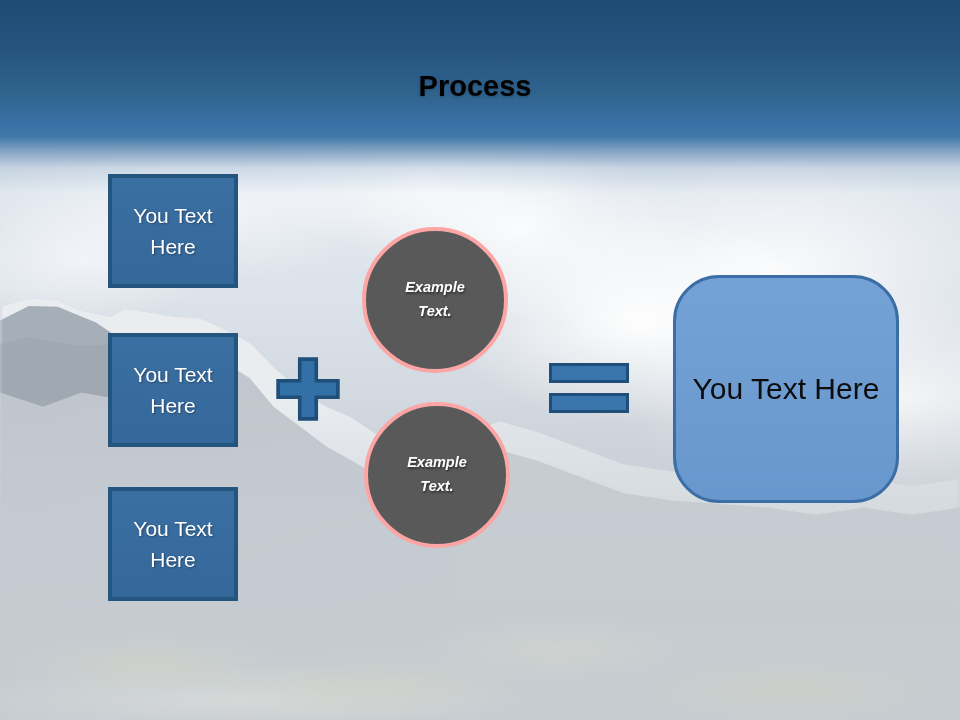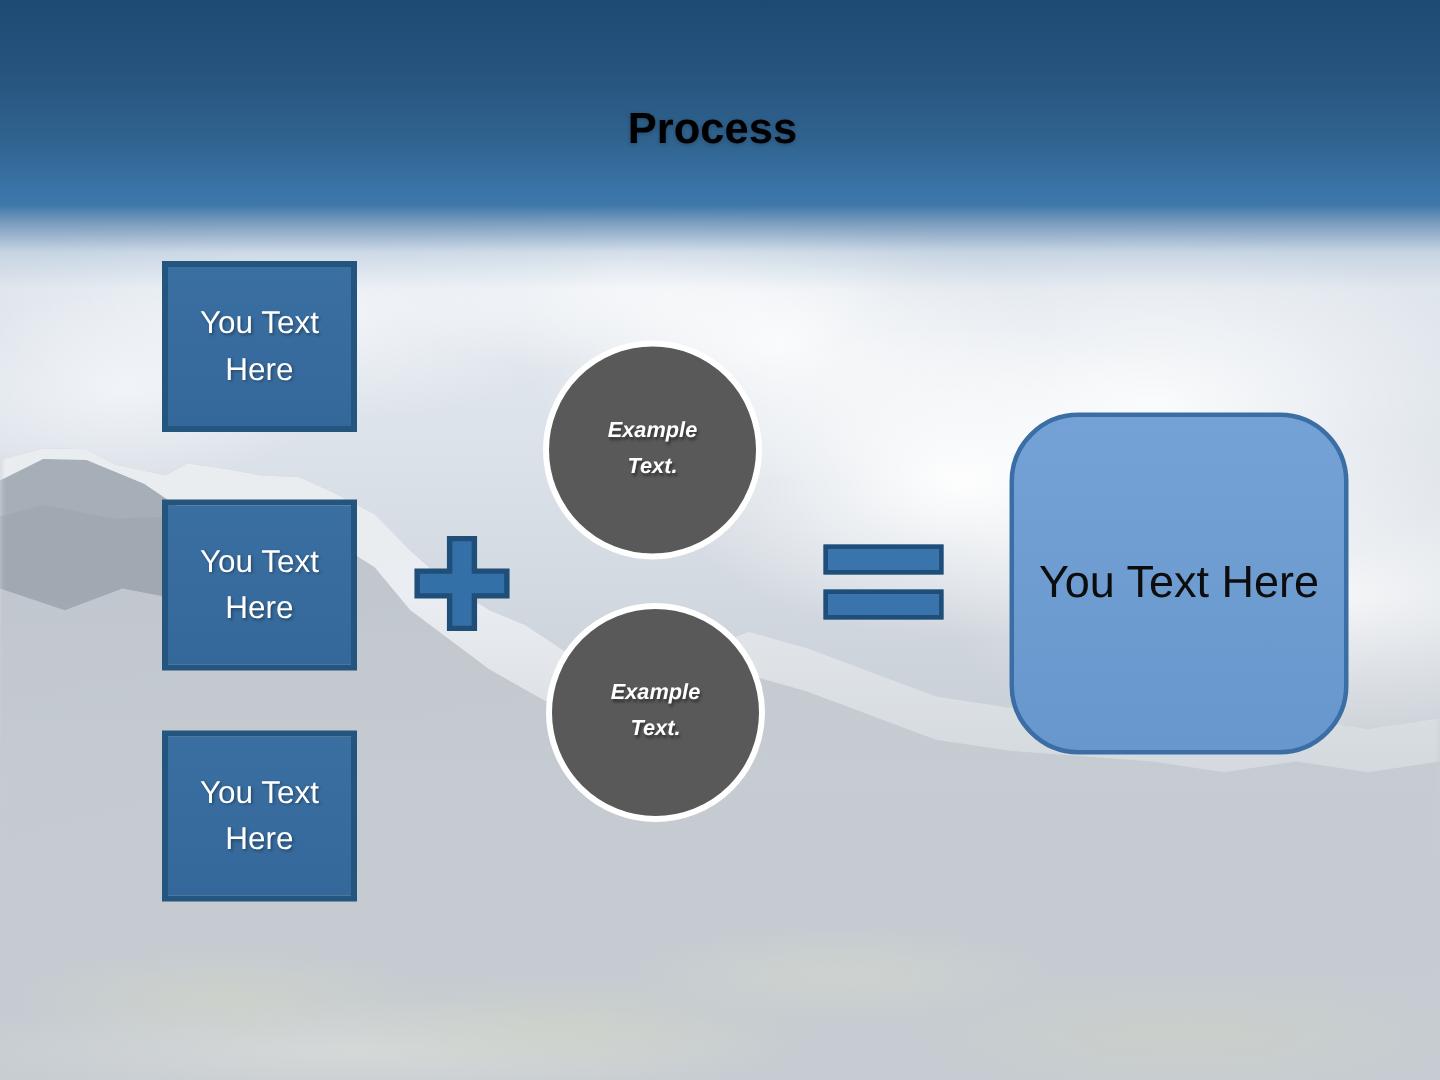--- a/index.html
+++ b/index.html
@@ -93,21 +93,21 @@
     position:absolute;left:108px;width:130px;height:114px;box-sizing:border-box;
     background:linear-gradient(180deg,#3a6fa2,#35689a);
     border:4px solid #24557e;
     display:flex;align-items:center;justify-content:center;text-align:center;
     color:#fff;font-size:21px;line-height:1.5;padding:0 6px;
     text-shadow:1px 1px 2px rgba(0,0,0,.35);
   }
   .sq1{top:174px;} .sq2{top:333px;} .sq3{top:487px;}
   .circle{
     position:absolute;width:146px;height:146px;box-sizing:border-box;border-radius:50%;
-    background:#595959;border:4px solid #ffffff;
+    background:#595959;border:4px solid #fca5a5;
     display:flex;align-items:center;justify-content:center;text-align:center;
     color:#fff;font-size:14.5px;font-weight:700;font-style:italic;line-height:1.65;
     text-shadow:1px 2px 2px rgba(0,0,0,.45);
   }
   .circle span{display:block;width:84px;}
   .c1{left:362px;top:227px;} .c2{left:364px;top:402px;}
   .plus-wrap{position:absolute;left:275px;top:356px;width:66px;height:66px;}
   .eq-wrap{position:absolute;left:549px;top:363px;width:80px;}
   .eq-bar{
     box-sizing:border-box;width:80px;height:20px;background:#3a74ad;border:3px solid #1f4e79;

